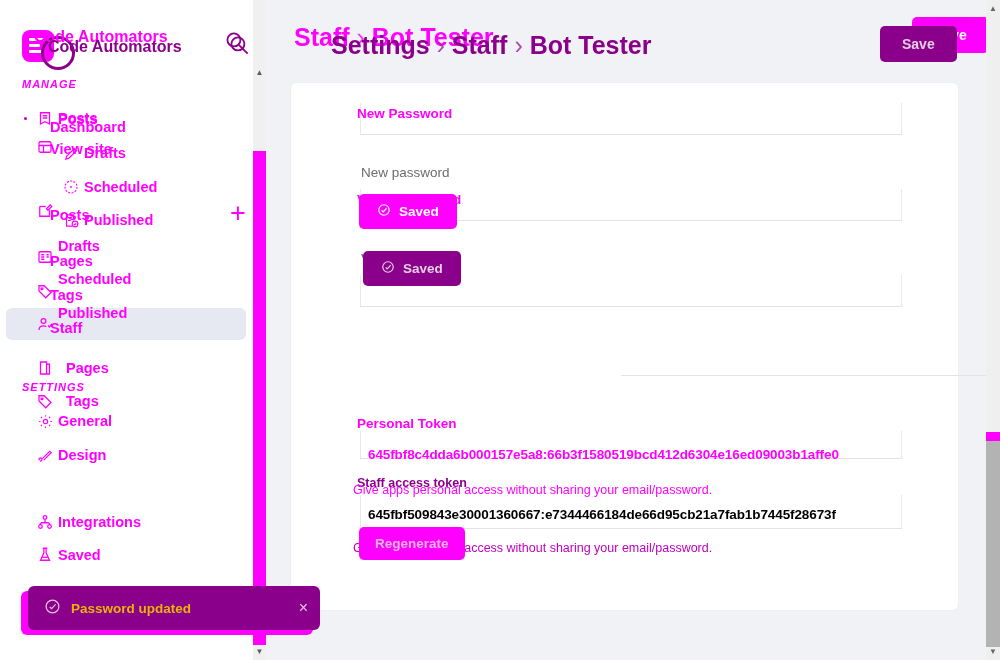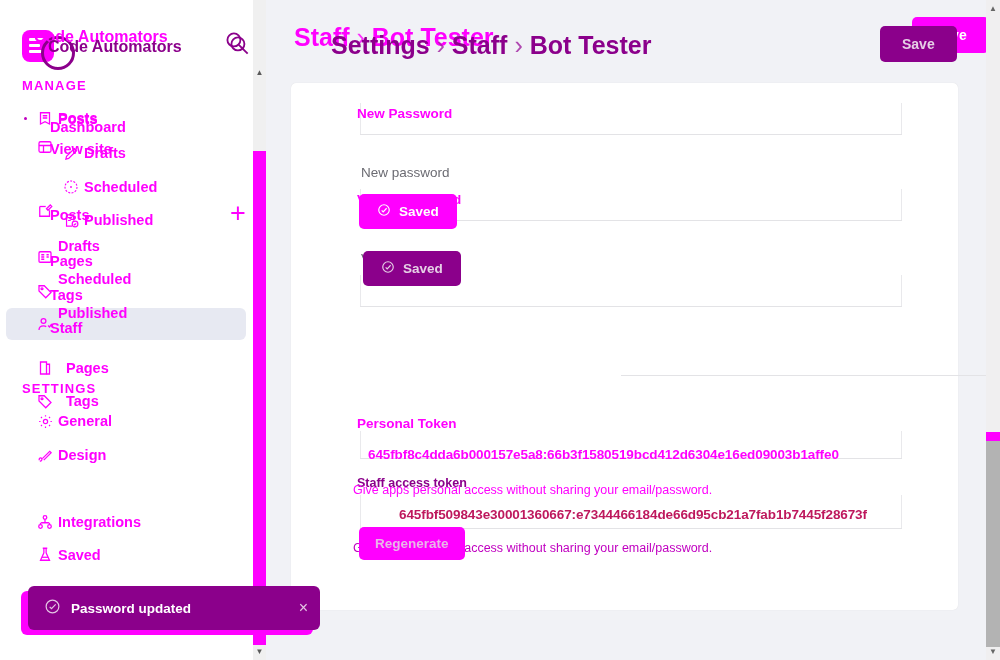--- a/index.html
+++ b/index.html
@@ -65,22 +65,23 @@
   }
   .search-icon-wrap {
     position: absolute; left: 226px; top: 32px;
     width: 26px; height: 26px; cursor: pointer;
   }
   .search-icon-wrap svg { position: absolute; left: 0; top: 0; }
   .search-icon-wrap svg.a { transform: translate(-4px,-4px); }
 
   .section-label {
     position: absolute; left: 22px;
-    font-size: 13px; font-weight: bold; letter-spacing: .09em;
+    font-size: 11px; font-weight: bold; letter-spacing: .09em;
     color: #ff00ff;
+    font-style: italic;
   }
   .section-manage { top: 78px; }
   .section-settings { top: 381px; }
 
   
   .navitem {
     position: absolute; display: flex; align-items: center;
     height: 30px; white-space: nowrap; cursor: pointer;
   }
   .navitem .ico {
@@ -135,21 +136,20 @@
     padding: 10px 22px; border-radius: 5px;
     background: #8b008b; color: #e6cfe6;
     font-size: 14px; font-weight: bold; cursor: pointer; border: none;
   }
 
   .card {
     position: absolute; left: 29px; top: 83px;
     width: 667px; height: 527px;
     background: #ffffff; border-radius: 5px;
     box-shadow: 0 0 1px rgba(0,0,0,.12);
-    text-align: center;
   }
 
   
   .fieldrow { position: absolute; left: 69px; width: 542px; }
   .fieldrow .line {
     position: absolute; left: 0; right: 0; bottom: 0;
     height: 1px; background: #e3e3e6;
   }
   .fieldrow .edge {
     position: absolute; top: 0; bottom: 0; width: 1px; background: #e9e9ec;
@@ -161,21 +161,21 @@
   }
   .ph-gray {
     position: absolute; font-size: 13.5px; color: #6b6b72; white-space: nowrap;
   }
   .token-mag {
     position: absolute; font-size: 13.5px; font-weight: bold;
     color: #ff00ff; white-space: nowrap; letter-spacing: -.1px;
   }
   .token-pur {
     position: absolute; font-size: 13.5px; font-weight: bold;
-    color: #be185d; white-space: nowrap; letter-spacing: -.1px;
+    color: #000000; white-space: nowrap; letter-spacing: -.1px;
   }
   .help-mag {
     position: absolute; font-size: 12.5px; color: #ff00ff; white-space: nowrap;
   }
   .help-pur {
     position: absolute; font-size: 12.5px; color: #c000c0; white-space: nowrap;
   }
   .lbl-pur {
     position: absolute; font-size: 12.5px; font-weight: bold;
     color: #8b008b; white-space: nowrap;
@@ -203,21 +203,21 @@
     position: absolute; left: 21px; top: 591px;
     width: 292px; height: 44px; border-radius: 6px; background: #ff00ff;
   }
   .toast {
     position: absolute; left: 28px; top: 586px;
     width: 292px; height: 44px; border-radius: 6px;
     background: #8b008b; display: flex; align-items: center;
     padding: 0 12px 0 16px; gap: 10px; z-index: 30;
   }
   .toast .msg {
-    flex: 1; font-size: 13.5px; font-weight: bold; color: #ffffff;
+    flex: 1; font-size: 13.5px; font-weight: bold; color: #eab308;
   }
   .toast .x { color: #e4c6e4; font-size: 16px; cursor: pointer; line-height: 1; }
 
   
   .r-track {
     position: absolute; left: 986px; top: 0; width: 14px; height: 660px;
     background: #f0eff0;
   }
   .r-thumb {
     position: absolute; left: 986px; top: 432px; width: 14px; height: 215px;

